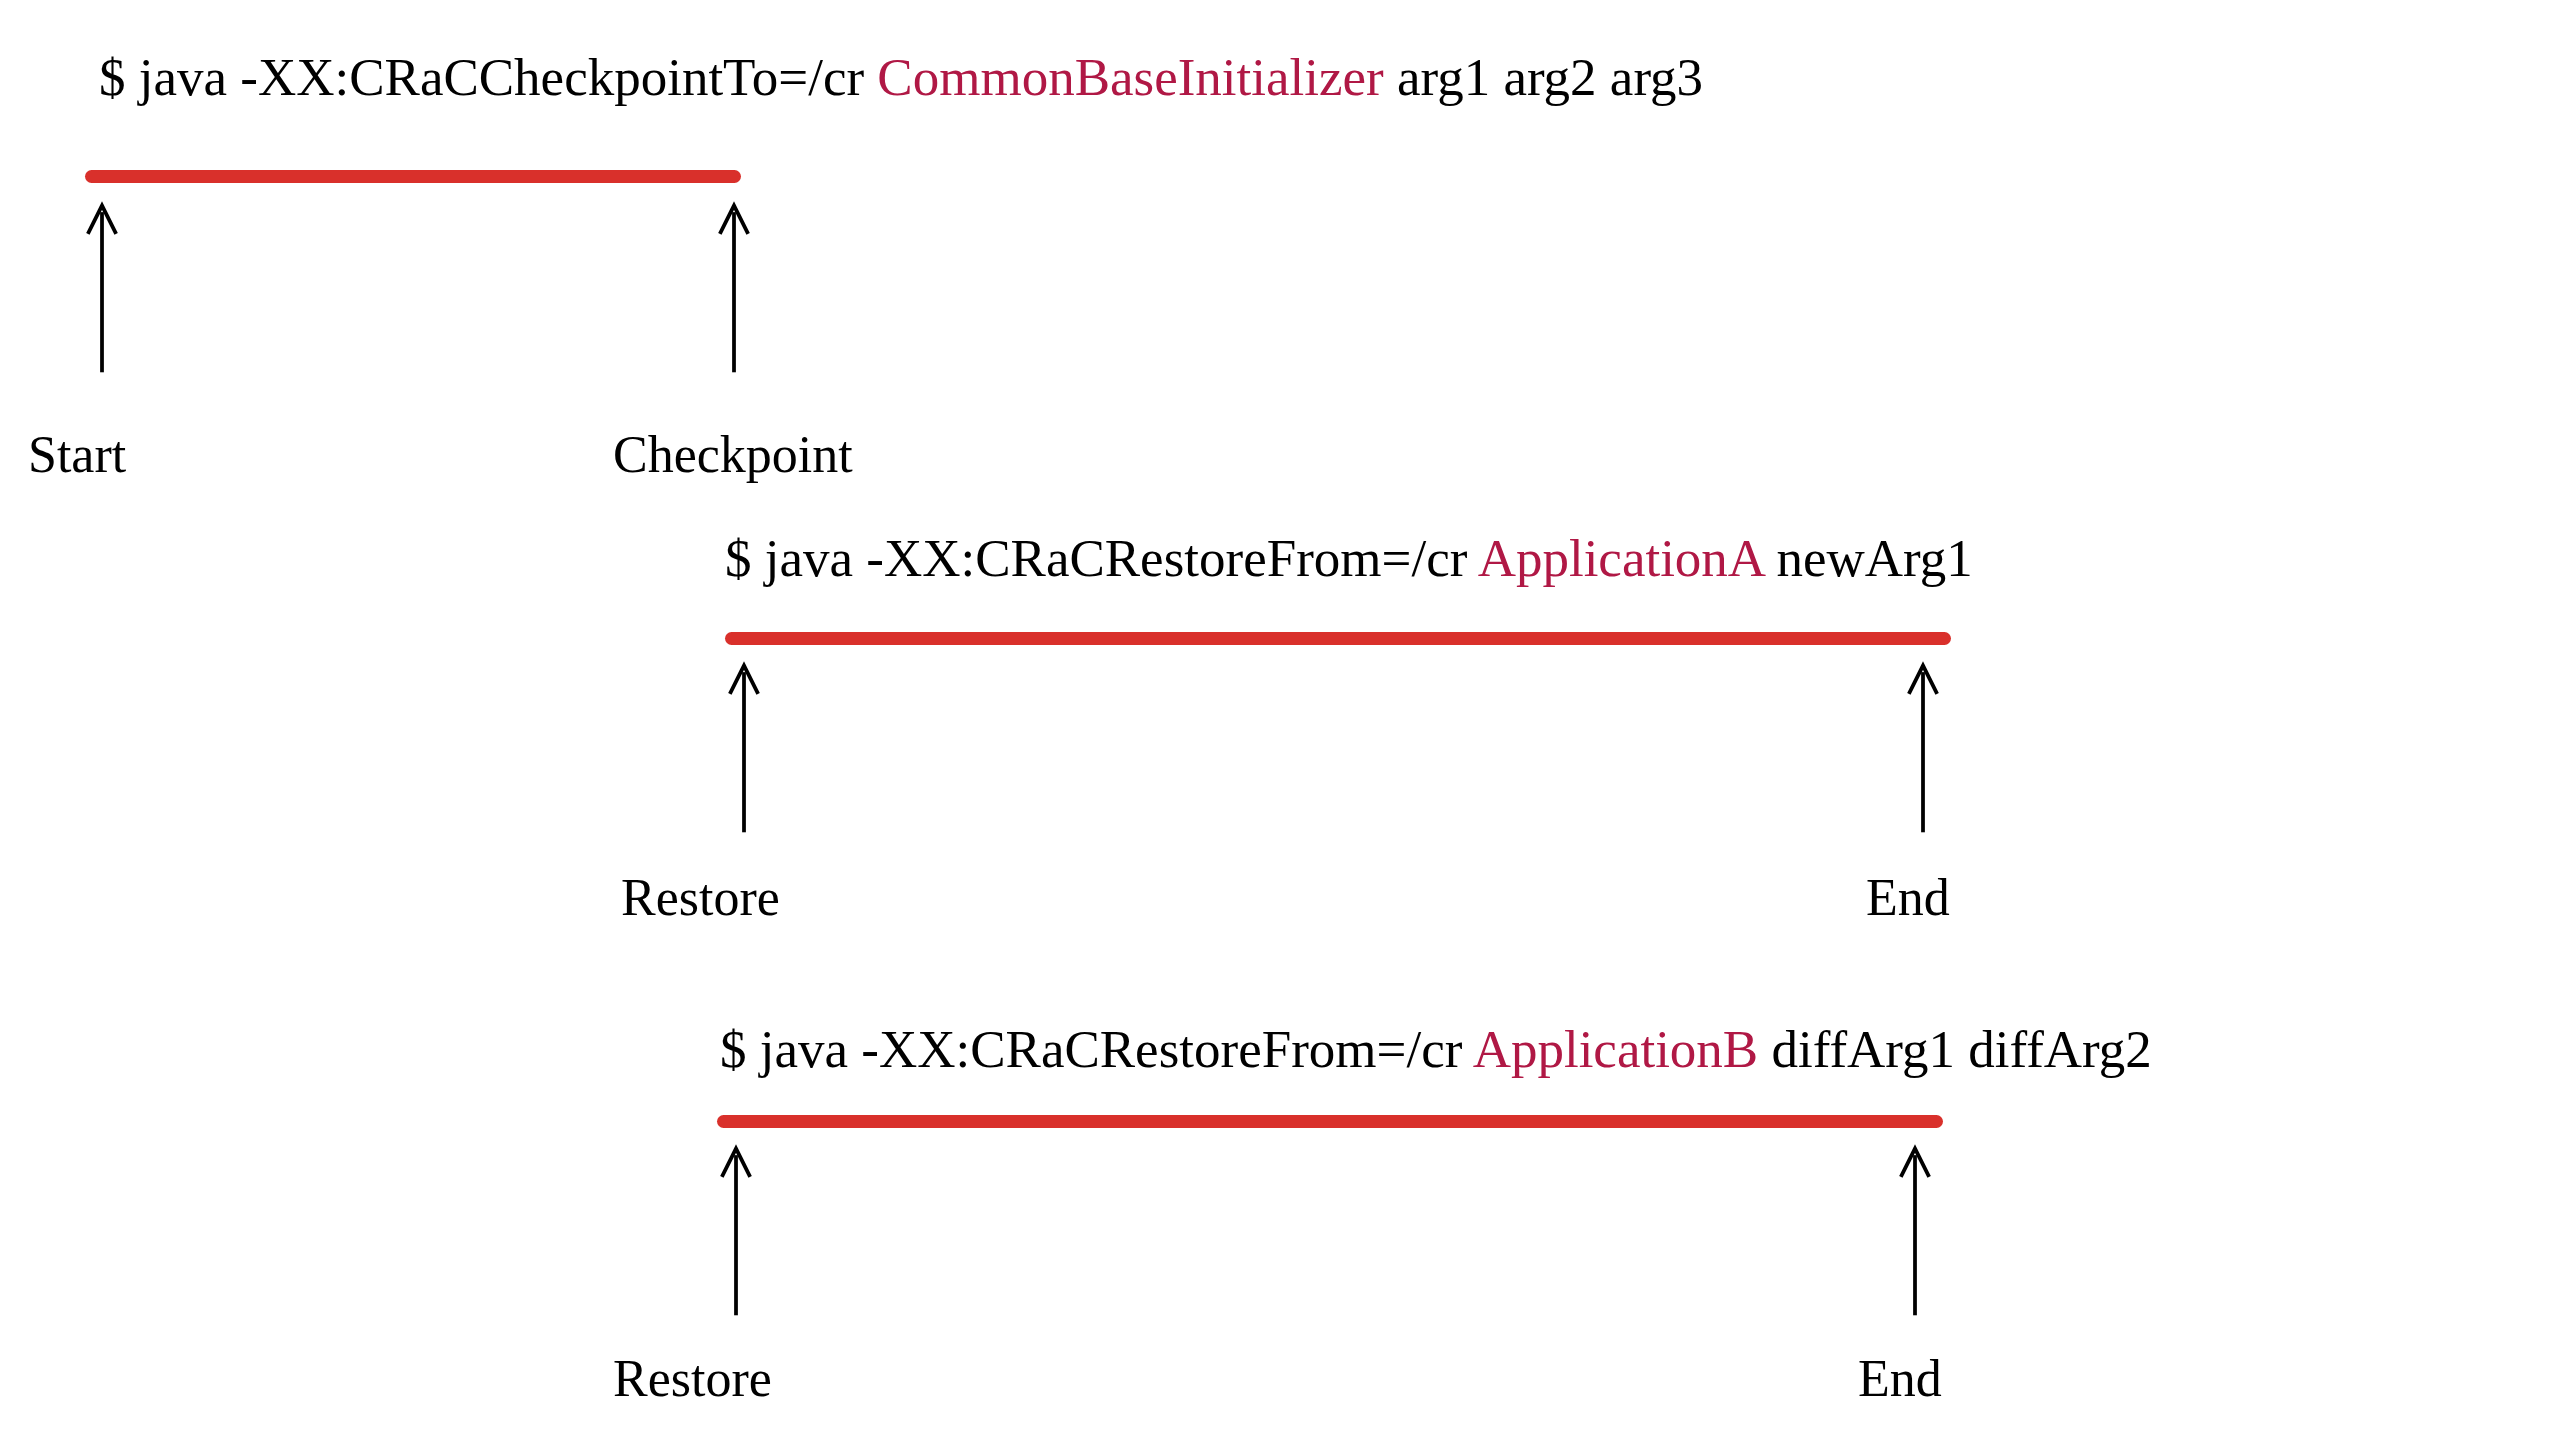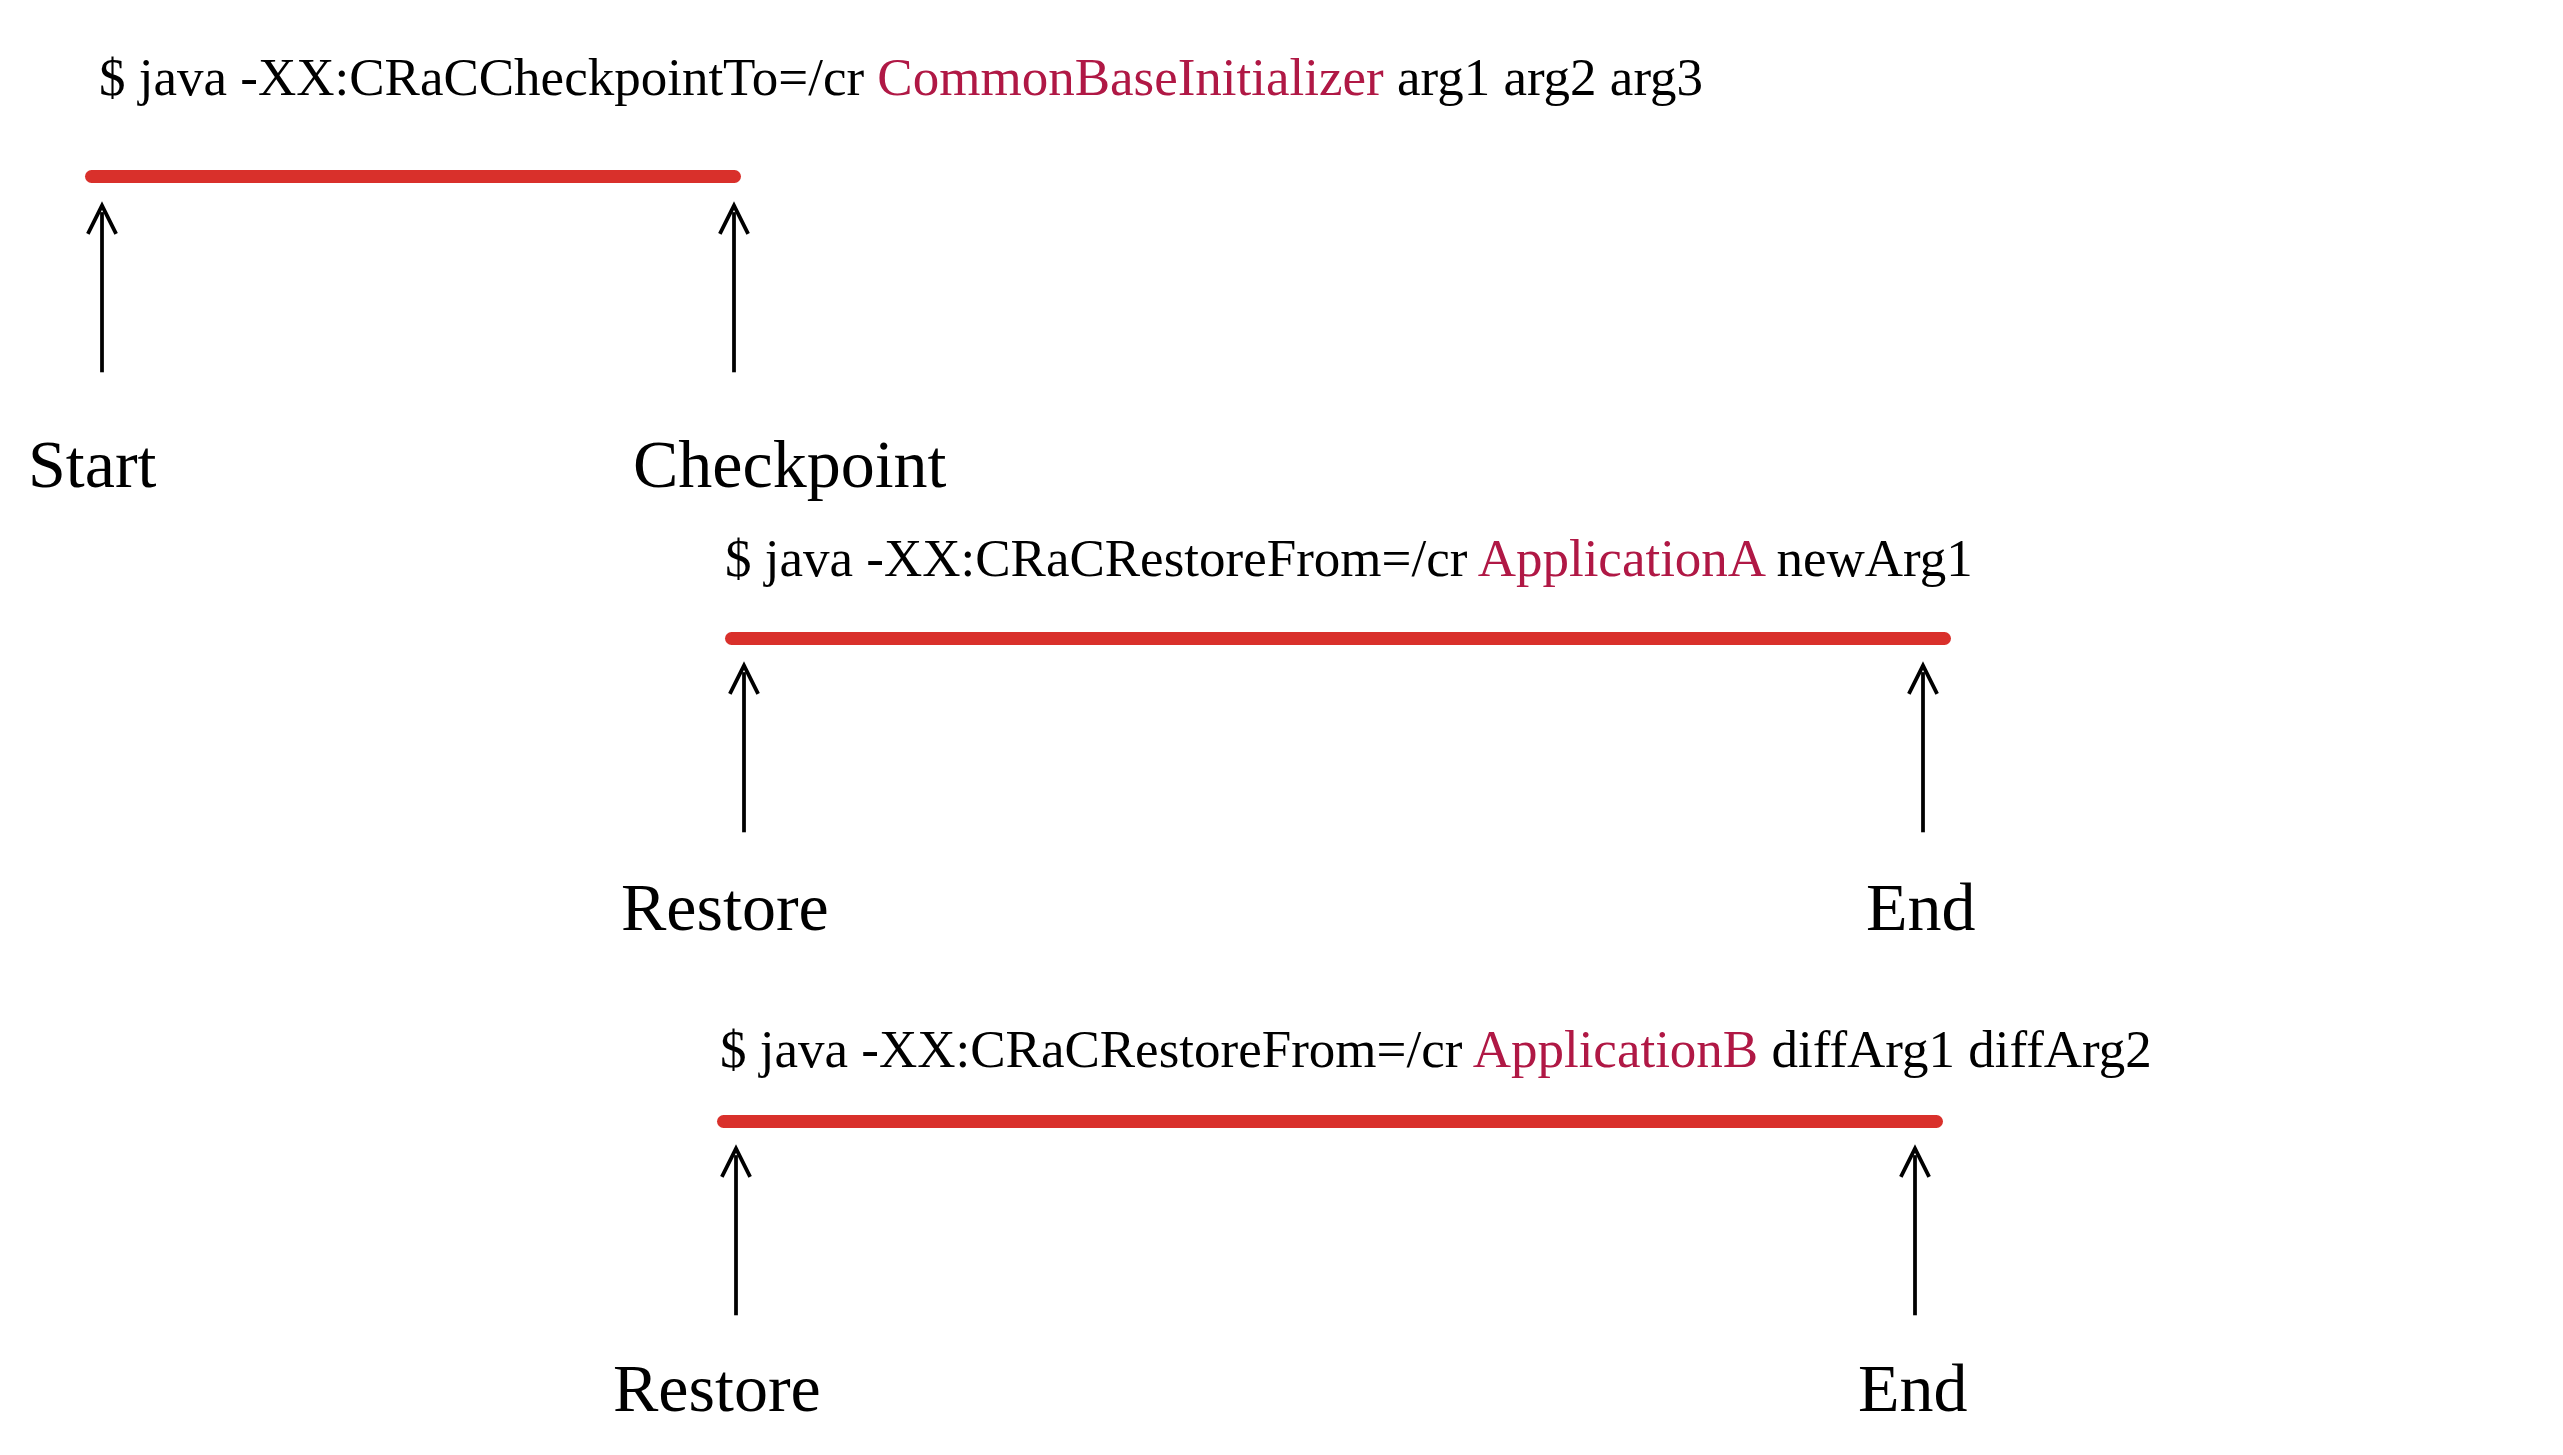--- a/index.html
+++ b/index.html
@@ -25,21 +25,21 @@
       color: #b01845;
     }
     .red-line {
       position: absolute;
       background: #d9302b;
       height: 13.2px;
       border-radius: 6.6px;
     }
     .label {
       position: absolute;
-      font-size: 68px;
+      font-size: 52px;
       color: #000;
       font-weight: 500;
     }
     .arrow {
       position: absolute;
     }
     .arrow svg {
       overflow: visible;
     }
   </style>
@@ -59,21 +59,21 @@
   </svg>
 </div>
 <div class="label" style="left:28px; top:425px;">Start</div>
 
 <div class="arrow" style="left:715px; top:198px;">
   <svg width="38" height="179" viewBox="0 0 40 190">
     <line x1="20" y1="185" x2="20" y2="15" stroke="#000" stroke-width="4"></line>
     <polyline points="5,38 20,8 35,38" fill="none" stroke="#000" stroke-width="4"></polyline>
   </svg>
 </div>
-<div class="label" style="left:613px; top:425px;margin-left:20px;">Checkpoint</div>
+<div class="label" style="left:613px; top:425px;">Checkpoint</div>
 
 <div class="cmd-text" style="left:725px; top:528px;">
   <span>$ java -XX:CRaCRestoreFrom=/cr </span><span class="highlight">ApplicationA</span><span> newArg1</span>
 </div>
 
 <div class="red-line" style="left:725px; top:632px; width:1226px;"></div>
 
 <div class="arrow" style="left:725px; top:658px;">
   <svg width="38" height="179" viewBox="0 0 40 190">
     <line x1="20" y1="185" x2="20" y2="15" stroke="#000" stroke-width="4"></line>

